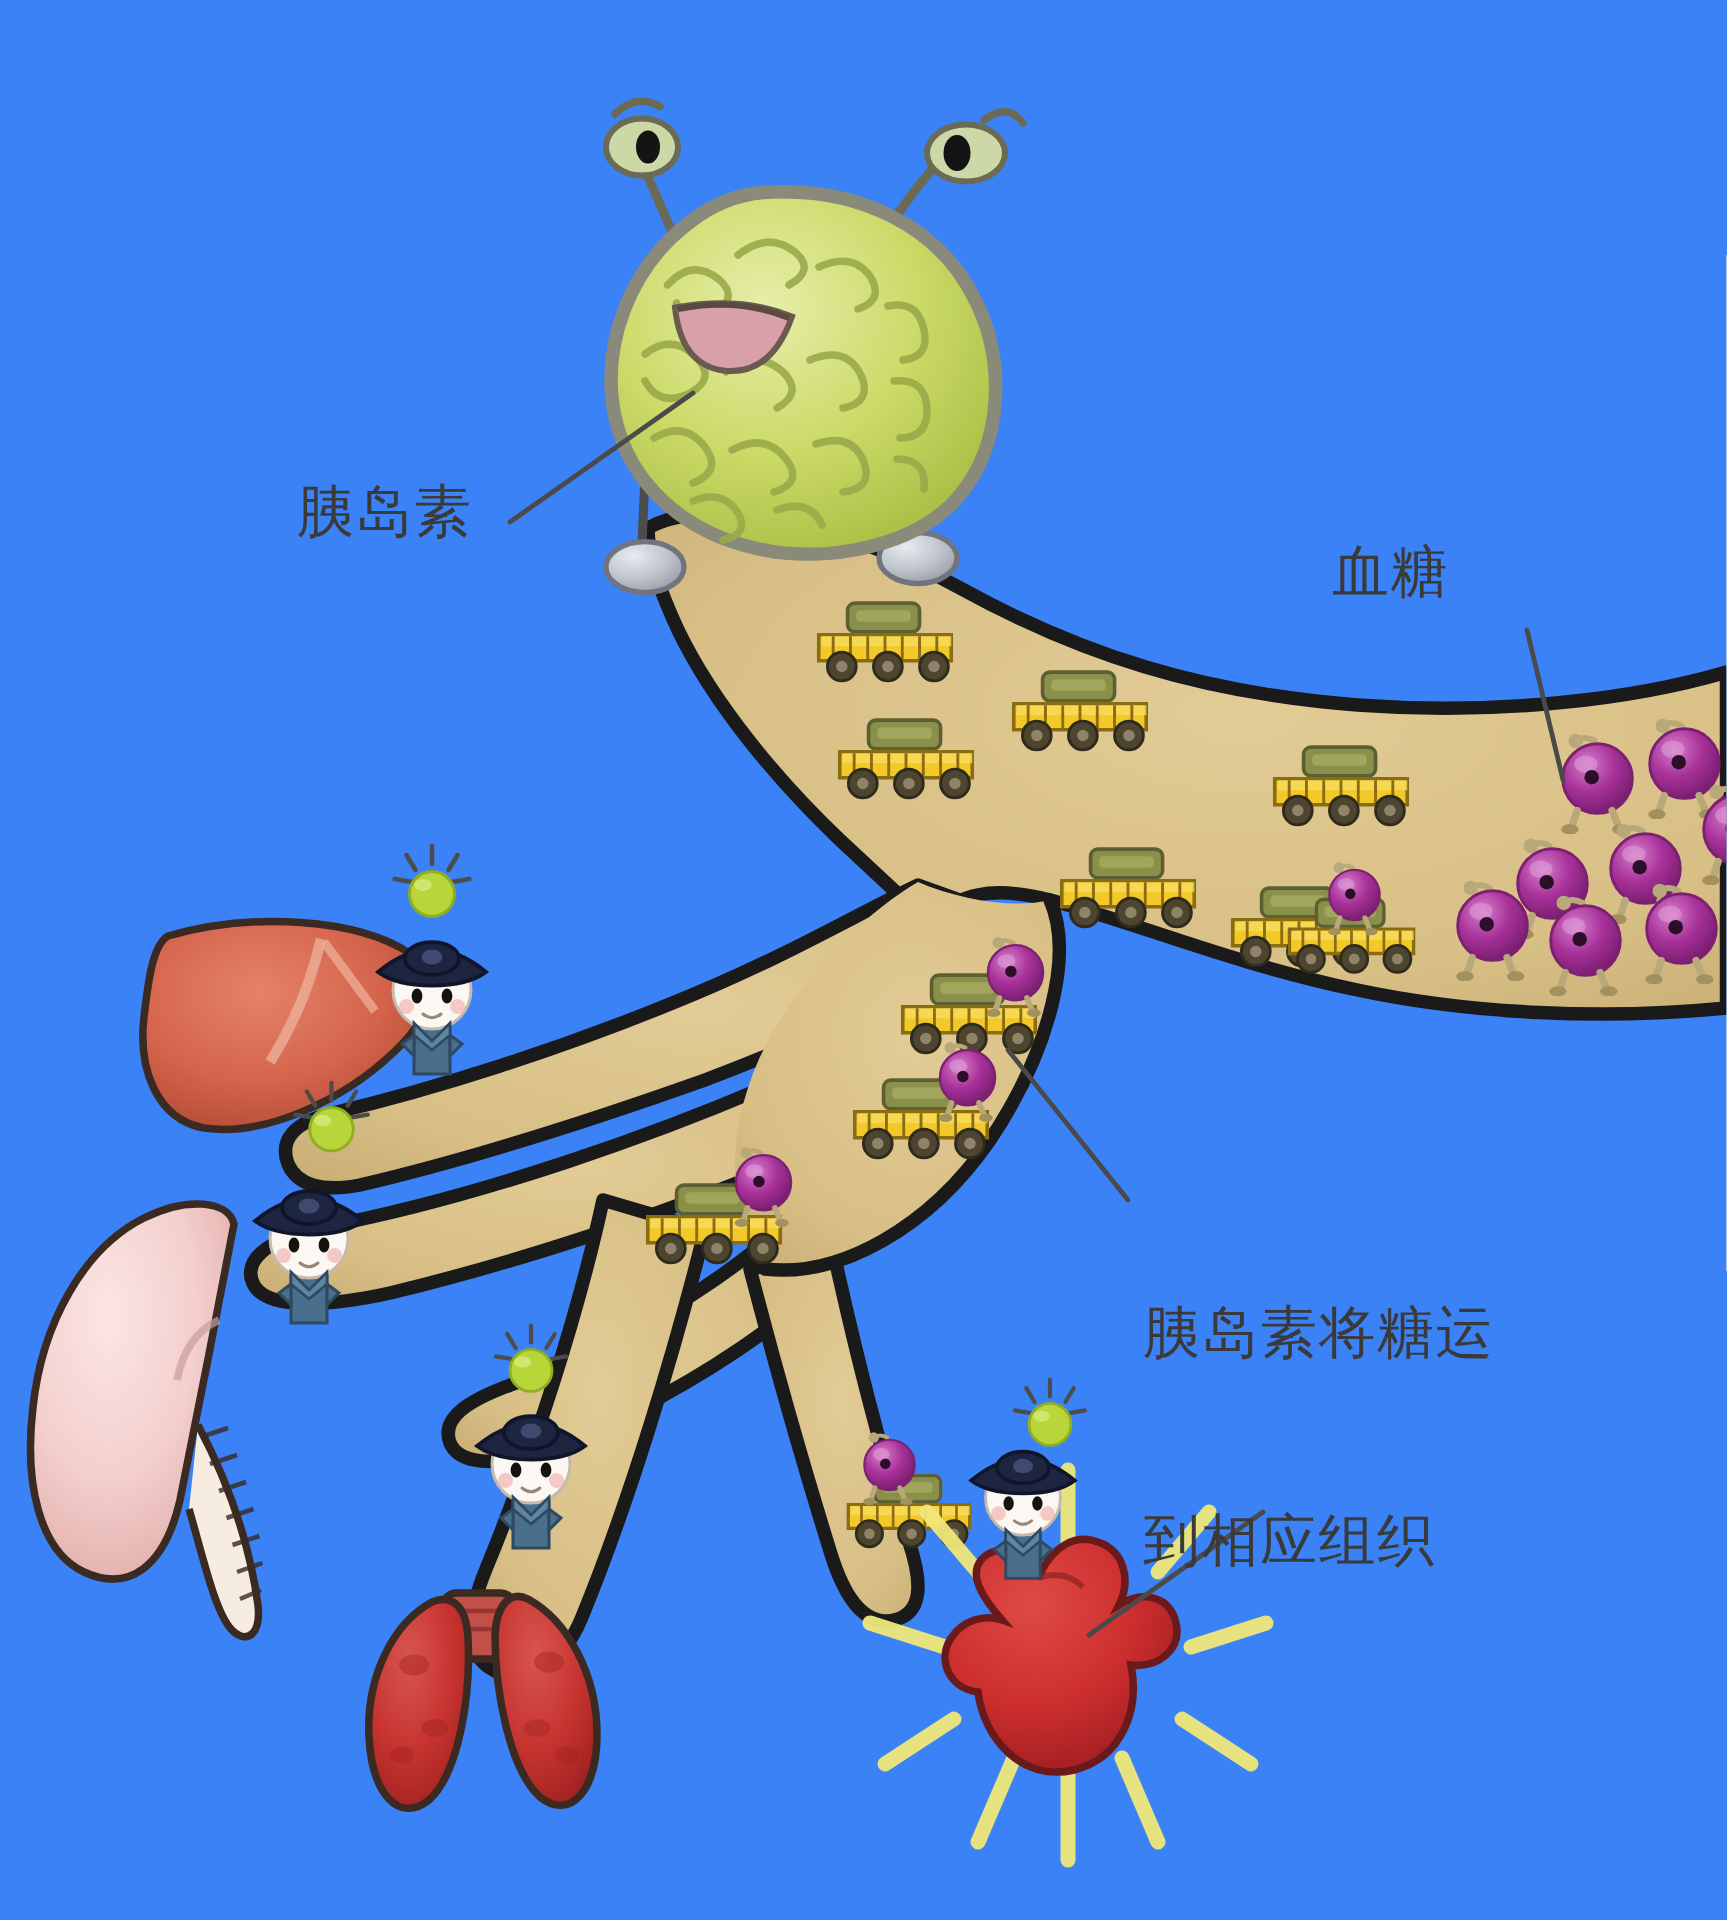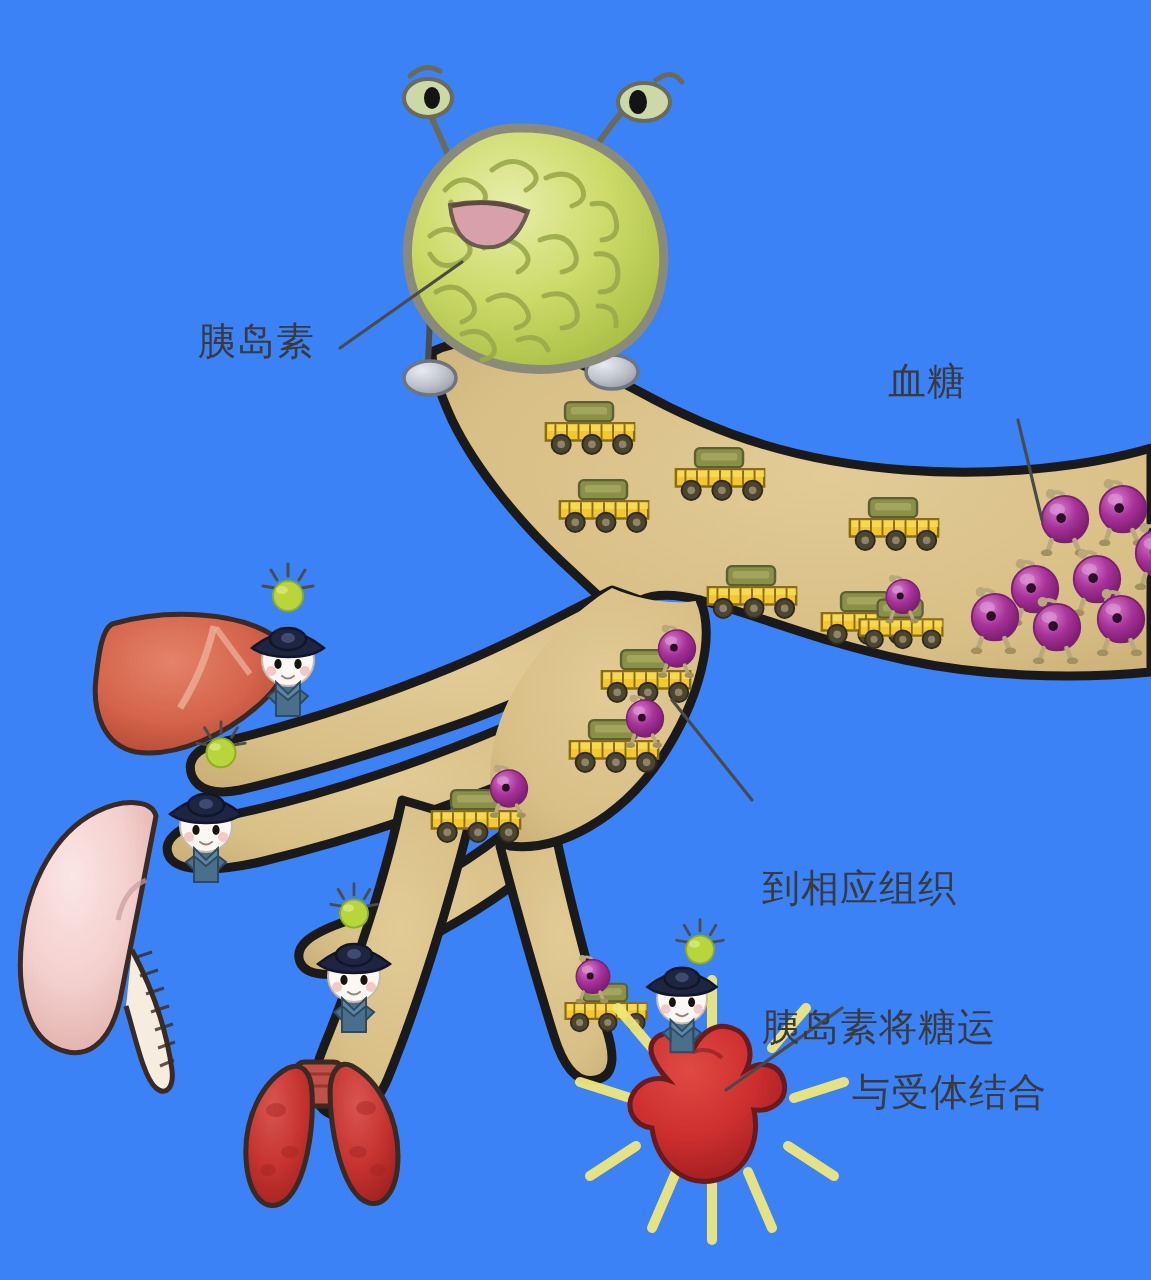--- a/index.html
+++ b/index.html
@@ -410,21 +410,20 @@
       <line x1="842" y1="1008" x2="726" y2="1090"></line>
     </g>
 
   </svg>
 
   <div class="lbl" id="lbl-insulin">胰岛素</div>
 
   <div class="lbl" id="lbl-glucose">血糖</div>
 
   <div class="lbl" id="lbl-transport">
+    <div>胰岛素将糖运</div>
     <div>到相应组织</div>
-    <div>胰岛素将糖运</div>
   </div>
 
   <div class="lbl" id="lbl-receptor">
-    <div>与受体结合</div>
   </div>
 
 </div>
 
 </body></html>

